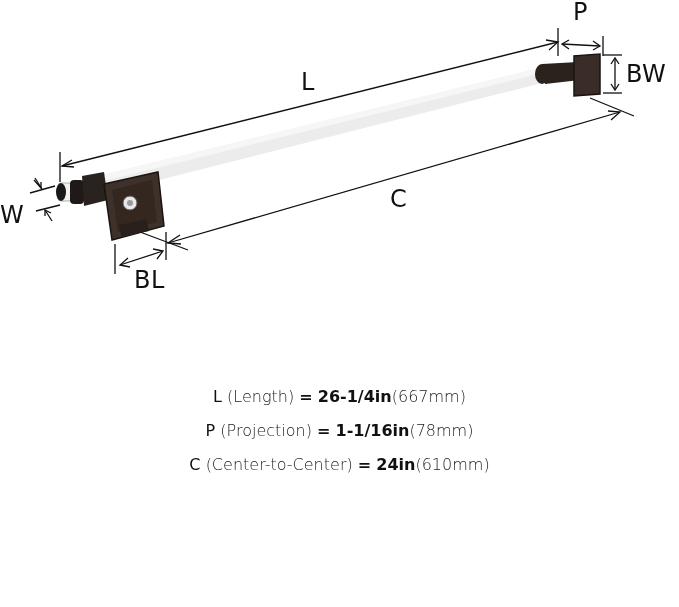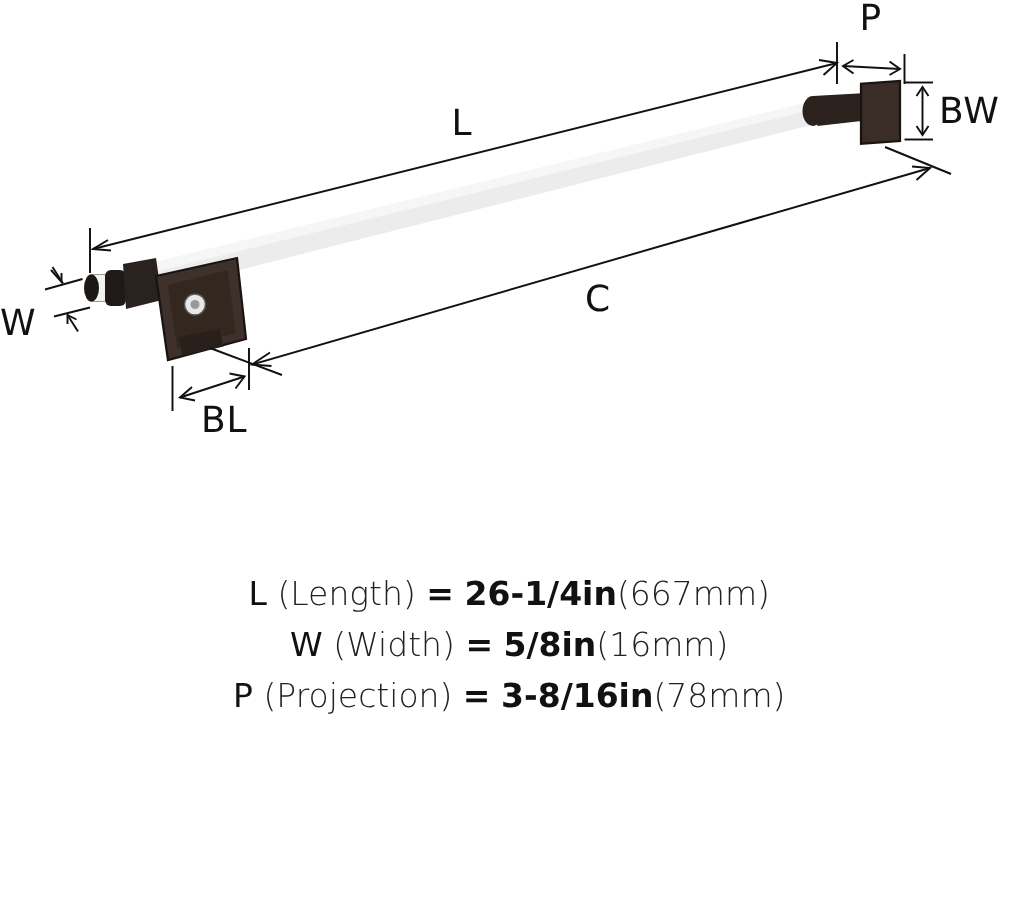--- a/index.html
+++ b/index.html
@@ -2,21 +2,21 @@
 <html><head>
 <meta charset="utf-8">
 <style>
   html, body { margin:0; padding:0; background:#ffffff; }
   body { width:679px; height:607px; position:relative; overflow:hidden;
          font-family:"Liberation Sans", "DejaVu Sans", sans-serif; color:#111; }
   #diagram { position:absolute; left:0; top:0; width:679px; height:300px; }
   .lbl { position:absolute; font-size:24px; font-weight:normal; color:#111;
          font-family:"DejaVu Sans", sans-serif; letter-spacing:0.5px; }
   #specs { position:absolute; left:0; top:380px; width:679px; text-align:center; }
-  .spec-line { font-family:"DejaVu Sans", sans-serif; font-size:22px; line-height:34px;
+  .spec-line { font-family:"DejaVu Sans", sans-serif; font-size:16px; line-height:34px;
                white-space:nowrap; color:#111; }
   .spec-line .code { font-weight:normal; }
   .spec-line .desc { font-weight:300; color:#222; }
   .spec-line .val { font-weight:bold; }
   .spec-line .metric { font-weight:300; color:#222; }
 </style>
 </head>
 <body>
 
 <div id="diagram">
@@ -90,24 +90,24 @@
 </div>
 
 <div id="specs">
   <div class="spec-line">
     <span class="code">L</span>
     <span class="desc">(Length)</span>
     <span class="val">=</span>
     <span class="val">26-1/4in</span><span class="metric">(667mm)</span>
   </div>
   <div class="spec-line">
-    <span class="code">W</span>
-    <span class="desc">(Width)</span>
-    <span class="val">=</span>
-    <span class="val">5/8in</span><span class="metric">(16mm)</span>
-  </div>
-  <div class="spec-line">
     <span class="code">P</span>
     <span class="desc">(Projection)</span>
     <span class="val">=</span>
-    <span class="val">3-8/16in</span><span class="metric">(78mm)</span>
+    <span class="val">1-1/16in</span><span class="metric">(78mm)</span>
+  </div>
+  <div class="spec-line">
+    <span class="code">C</span>
+    <span class="desc">(Center-to-Center)</span>
+    <span class="val">=</span>
+    <span class="val">24in</span><span class="metric">(610mm)</span>
   </div>
 </div>
 
 </body></html>

